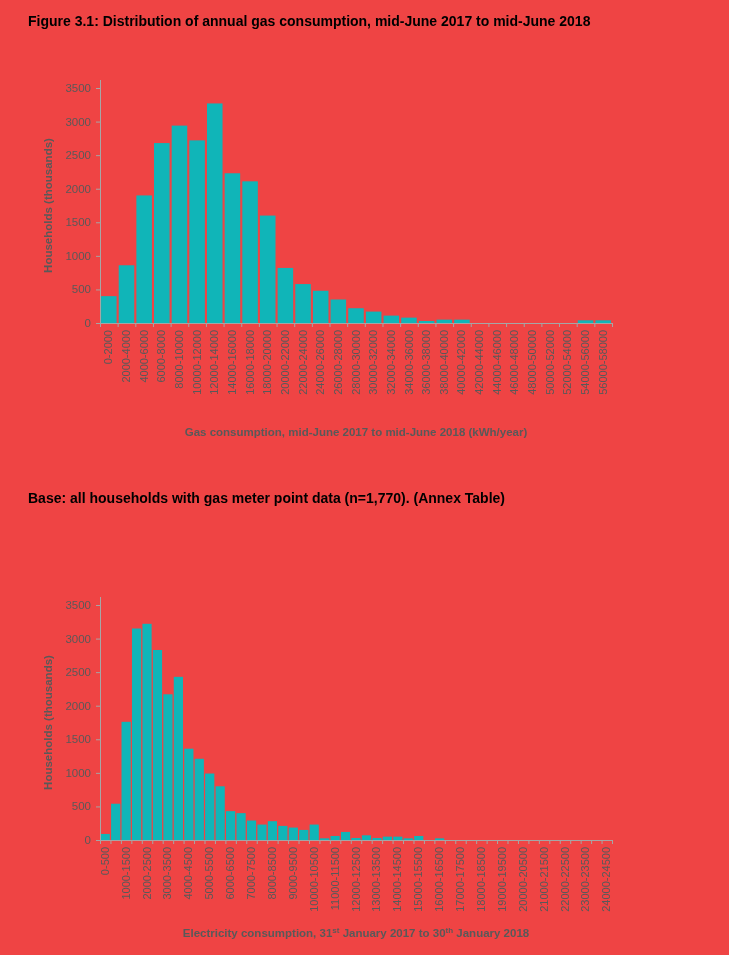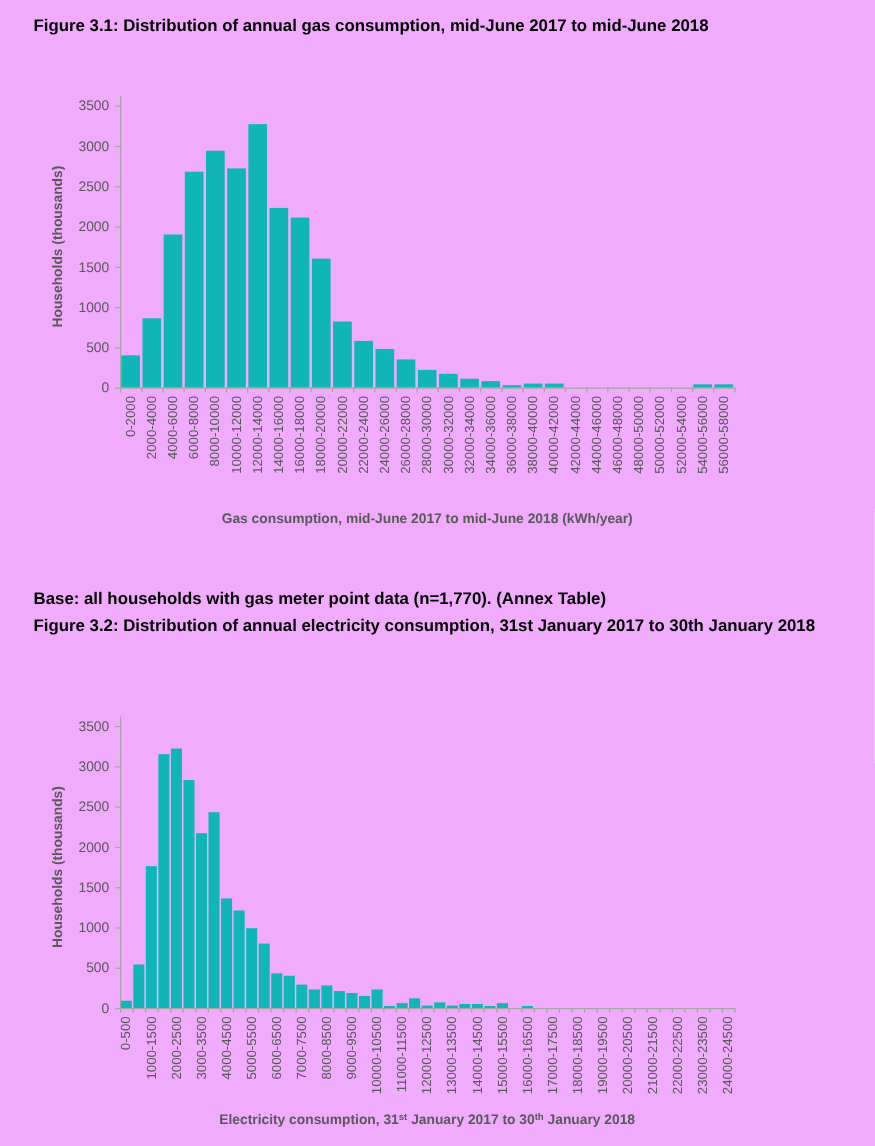--- a/index.html
+++ b/index.html
@@ -1,16 +1,16 @@
 <!DOCTYPE html>
 <html><head>
 <meta charset="utf-8">
 <style>
   html,body{margin:0;padding:0;background:#ffffff;}
-  .page{position:relative;width:729px;height:955px;background:#f0abfc;overflow:hidden;
+  .page{position:relative;width:729px;height:955px;background:#ef4444;overflow:hidden;
         font-family:"Liberation Sans",sans-serif;}
   .doc-heading{position:absolute;margin:0;font-size:14px;font-weight:bold;color:#000;
         font-family:"Liberation Sans",sans-serif;}
   #fig1-title{top:13px;left:28px;width:690px;}
   #base-note{top:490px;left:28px;width:690px;}
   #fig2-title{top:507px;left:28px;width:680px;line-height:29px;}
   .chart-svg{position:absolute;left:30px;}
   #chart1{top:70px;}
   #chart2{top:585px;}
   svg text{font-family:"Liberation Sans",sans-serif;}
@@ -125,21 +125,20 @@
       <text transform="translate(523.7,260) rotate(-90)" text-anchor="end" font-size="11" fill="#595959">50000-52000</text>
       <text transform="translate(541.4,260) rotate(-90)" text-anchor="end" font-size="11" fill="#595959">52000-54000</text>
       <text transform="translate(559.0,260) rotate(-90)" text-anchor="end" font-size="11" fill="#595959">54000-56000</text>
       <text transform="translate(576.7,260) rotate(-90)" text-anchor="end" font-size="11" fill="#595959">56000-58000</text>
       <text transform="translate(22,135.5) rotate(-90)" text-anchor="middle" font-size="11.5" font-weight="bold" fill="#595959">Households (thousands)</text>
       <text x="326.0" y="366" text-anchor="middle" font-size="11.5" font-weight="bold" fill="#595959"><tspan dy="0" font-size="11.5">Gas consumption, mid-June 2017 to mid-June 2018 (kWh/year)</tspan></text>
     </svg>
 
   <p id="base-note" class="doc-heading">Base: all households with gas meter point data (n=1,770). (Annex Table)</p>
 
-  <h2 id="fig2-title" class="doc-heading">Figure 3.2: Distribution of annual electricity consumption, 31st January 2017 to 30th January 2018</h2>
 
   <svg id="chart2" class="chart-svg" width="650" height="370" viewBox="0 0 650 370">
       <g fill="#10b5b8">
         <rect x="70.63" y="248.96" width="9.20" height="6.04"></rect>
         <rect x="81.08" y="218.74" width="9.20" height="36.26"></rect>
         <rect x="91.52" y="136.83" width="9.20" height="118.17"></rect>
         <rect x="101.97" y="43.50" width="9.20" height="211.50"></rect>
         <rect x="112.42" y="38.80" width="9.20" height="216.20"></rect>
         <rect x="122.87" y="64.99" width="9.20" height="190.01"></rect>
         <rect x="133.32" y="109.30" width="9.20" height="145.70"></rect>

